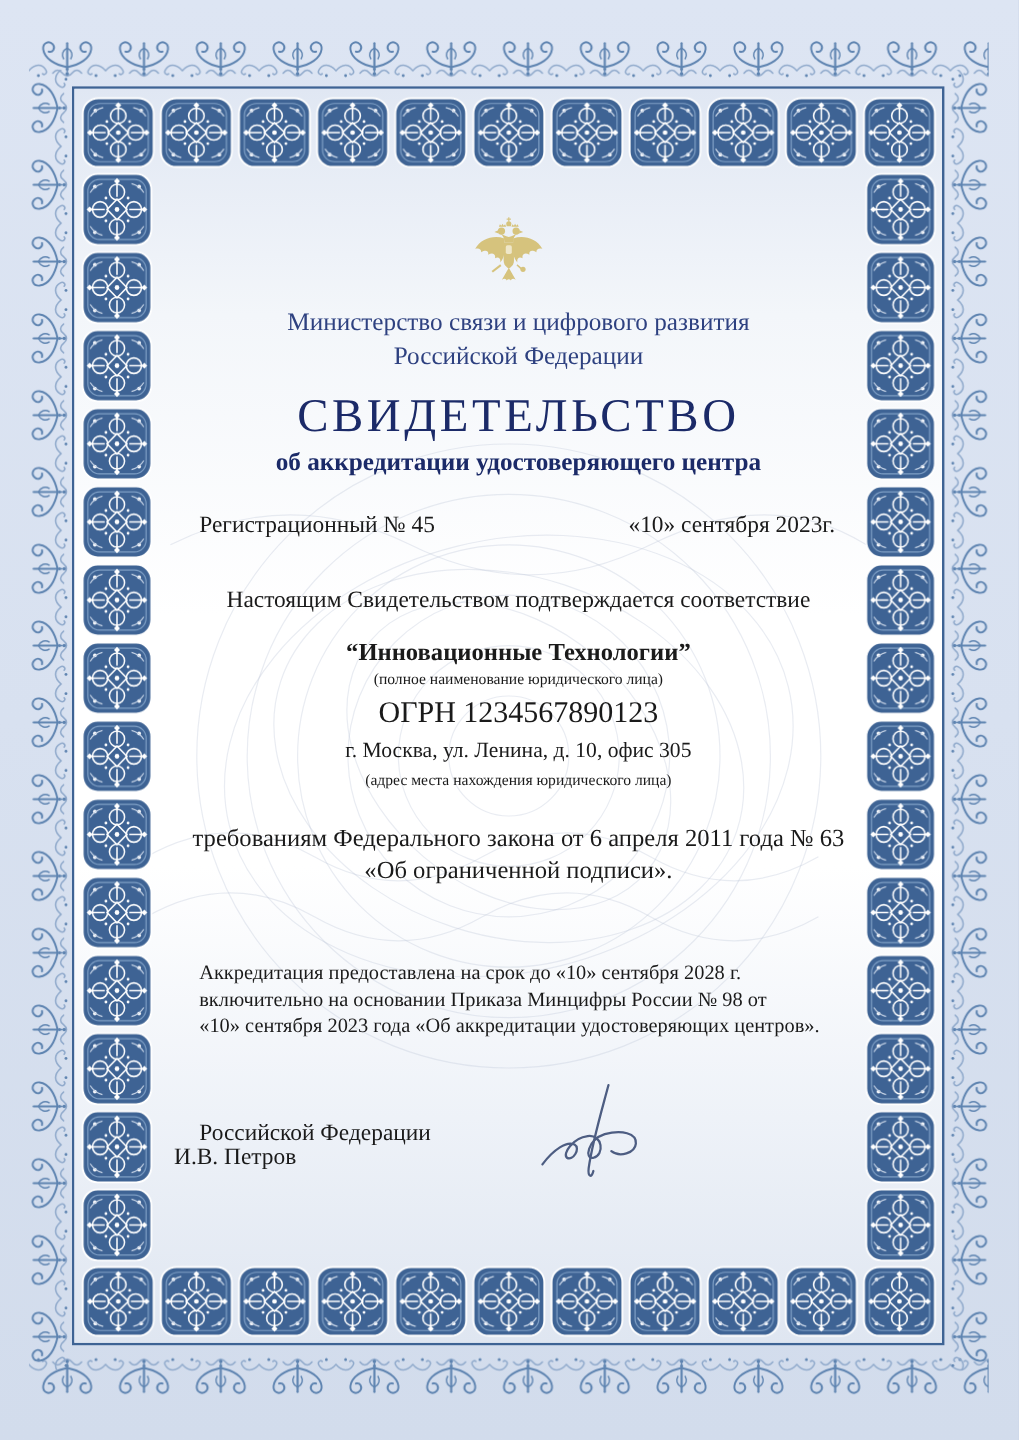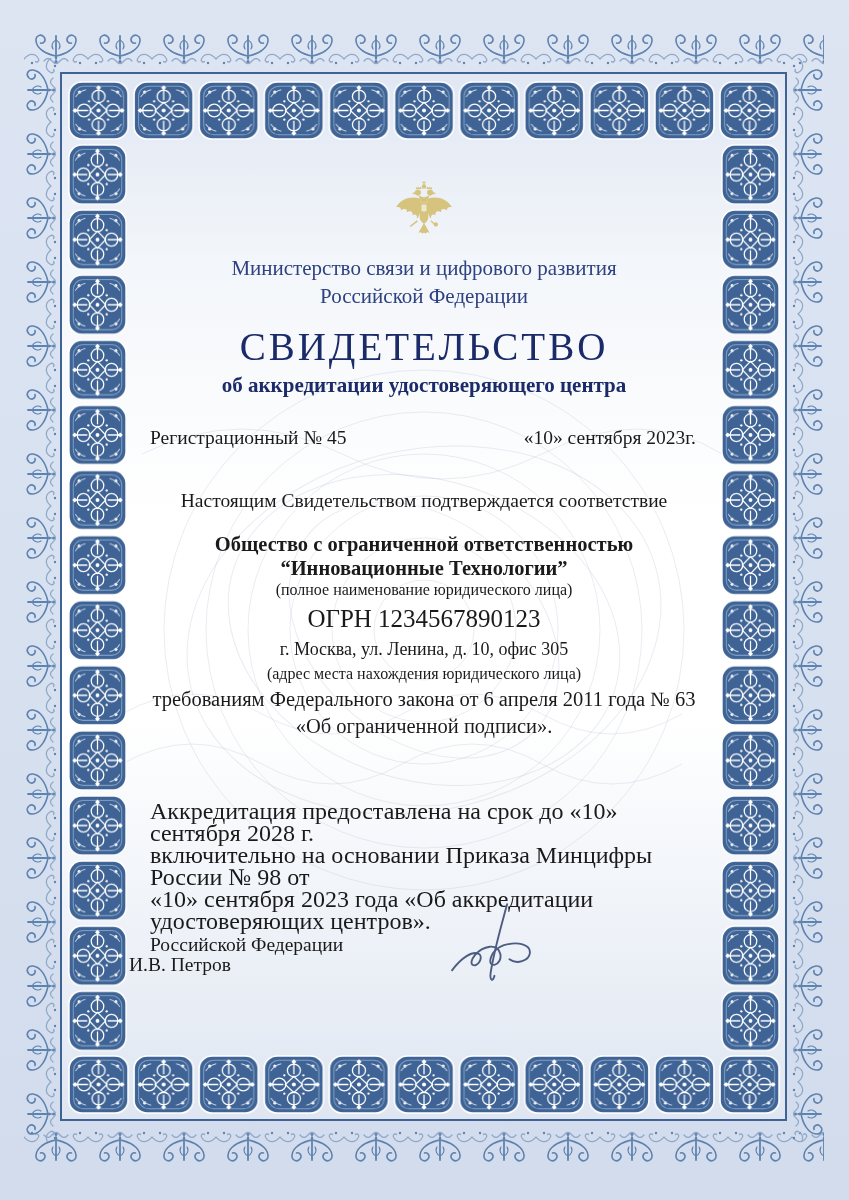--- a/index.html
+++ b/index.html
@@ -27,36 +27,36 @@
     left:62px; top:74px; width:723px; height:1045px;
     background:linear-gradient(180deg,#e0e7f3 0%, #f3f6fa 18%, #ffffff 42%, #ffffff 62%, #eef2f8 82%, #dfe6f1 100%);
   }
   .tiles-top    { left:66px;  top:79px; }
   .tiles-bottom { left:66px;  top:1053px; }
   .tiles-left   { left:66px;  top:142px; }
   .tiles-right  { left:719px; top:142px; }
 
   
   .content { left:129px; top:140px; width:590px; height:915px; text-align:center; }
-  .content > div { position:absolute; left:0; right:0; }
+  .content > div { position:absolute; left:16px; right:0; }
   .emblem { position:absolute; left:259px; top:40px; width:72px; height:66px; }
   .ministry { top:114px; font-size:21px; line-height:28px; color:#2e4180; }
   .title { top:184px; font-size:39px; line-height:46px; letter-spacing:3px; color:#1b2a68; }
   .subtitle { top:233px; font-size:21px; font-weight:bold; color:#1b2a68; }
   .reg-row { top:287px; display:flex; justify-content:space-between;
              padding:0 23px 0 21px; box-sizing:border-box; font-size:19.5px; }
   .statement { top:350px; font-size:19.5px; }
   .org { top:392px; }
   .org-name { font-size:20.5px; font-weight:bold; line-height:24px; }
-  .caption { font-size:16px; line-height:16px; margin-top:2px; }
+  .caption { font-size:13px; line-height:16px; margin-top:2px; }
   .ogrn { font-size:25px; line-height:30px; margin-top:6px; }
   .address { font-size:18px; line-height:30px; }
   .law { top:546px; font-size:20.5px; line-height:27px; }
   .accred { top:660px; text-align:left; padding:0 14px 0 21px; box-sizing:border-box;
-            font-size:24px; line-height:22px; }
+            font-size:17px; line-height:22px; }
   .minister { top:792px; text-align:left; padding-left:21px; font-size:19.5px; line-height:26px; }
   .sig { position:absolute; left:312px; top:750px; width:118px; height:115px; }
   .sig-name { position:absolute; left:470px; top:814px; font-size:19.5px; text-align:left; }
 </style>
 </head>
 <body>
 
 <div class="page">
 
   <svg class="defs-svg" aria-hidden="true">
@@ -213,21 +213,20 @@
     <div class="subtitle">об аккредитации удостоверяющего центра</div>
 
     <div class="reg-row">
       <span>Регистрационный № 45</span>
       <span>«10» сентября 2023г.</span>
     </div>
 
     <div class="statement">Настоящим Свидетельством подтверждается соответствие</div>
 
     <div class="org">
-      <div class="org-name">Общество с ограниченной ответственностью</div>
       <div class="org-name">“Инновационные Технологии”</div>
       <div class="caption">(полное наименование юридического лица)</div>
       <div class="ogrn">ОГРН 1234567890123</div>
       <div class="address">г. Москва, ул. Ленина, д. 10, офис 305</div>
       <div class="caption">(адрес места нахождения юридического лица)</div>
     </div>
 
     <div class="law">
       <div>требованиям Федерального закона от 6 апреля 2011 года № 63</div>
       <div>«Об ограниченной подписи».</div>

